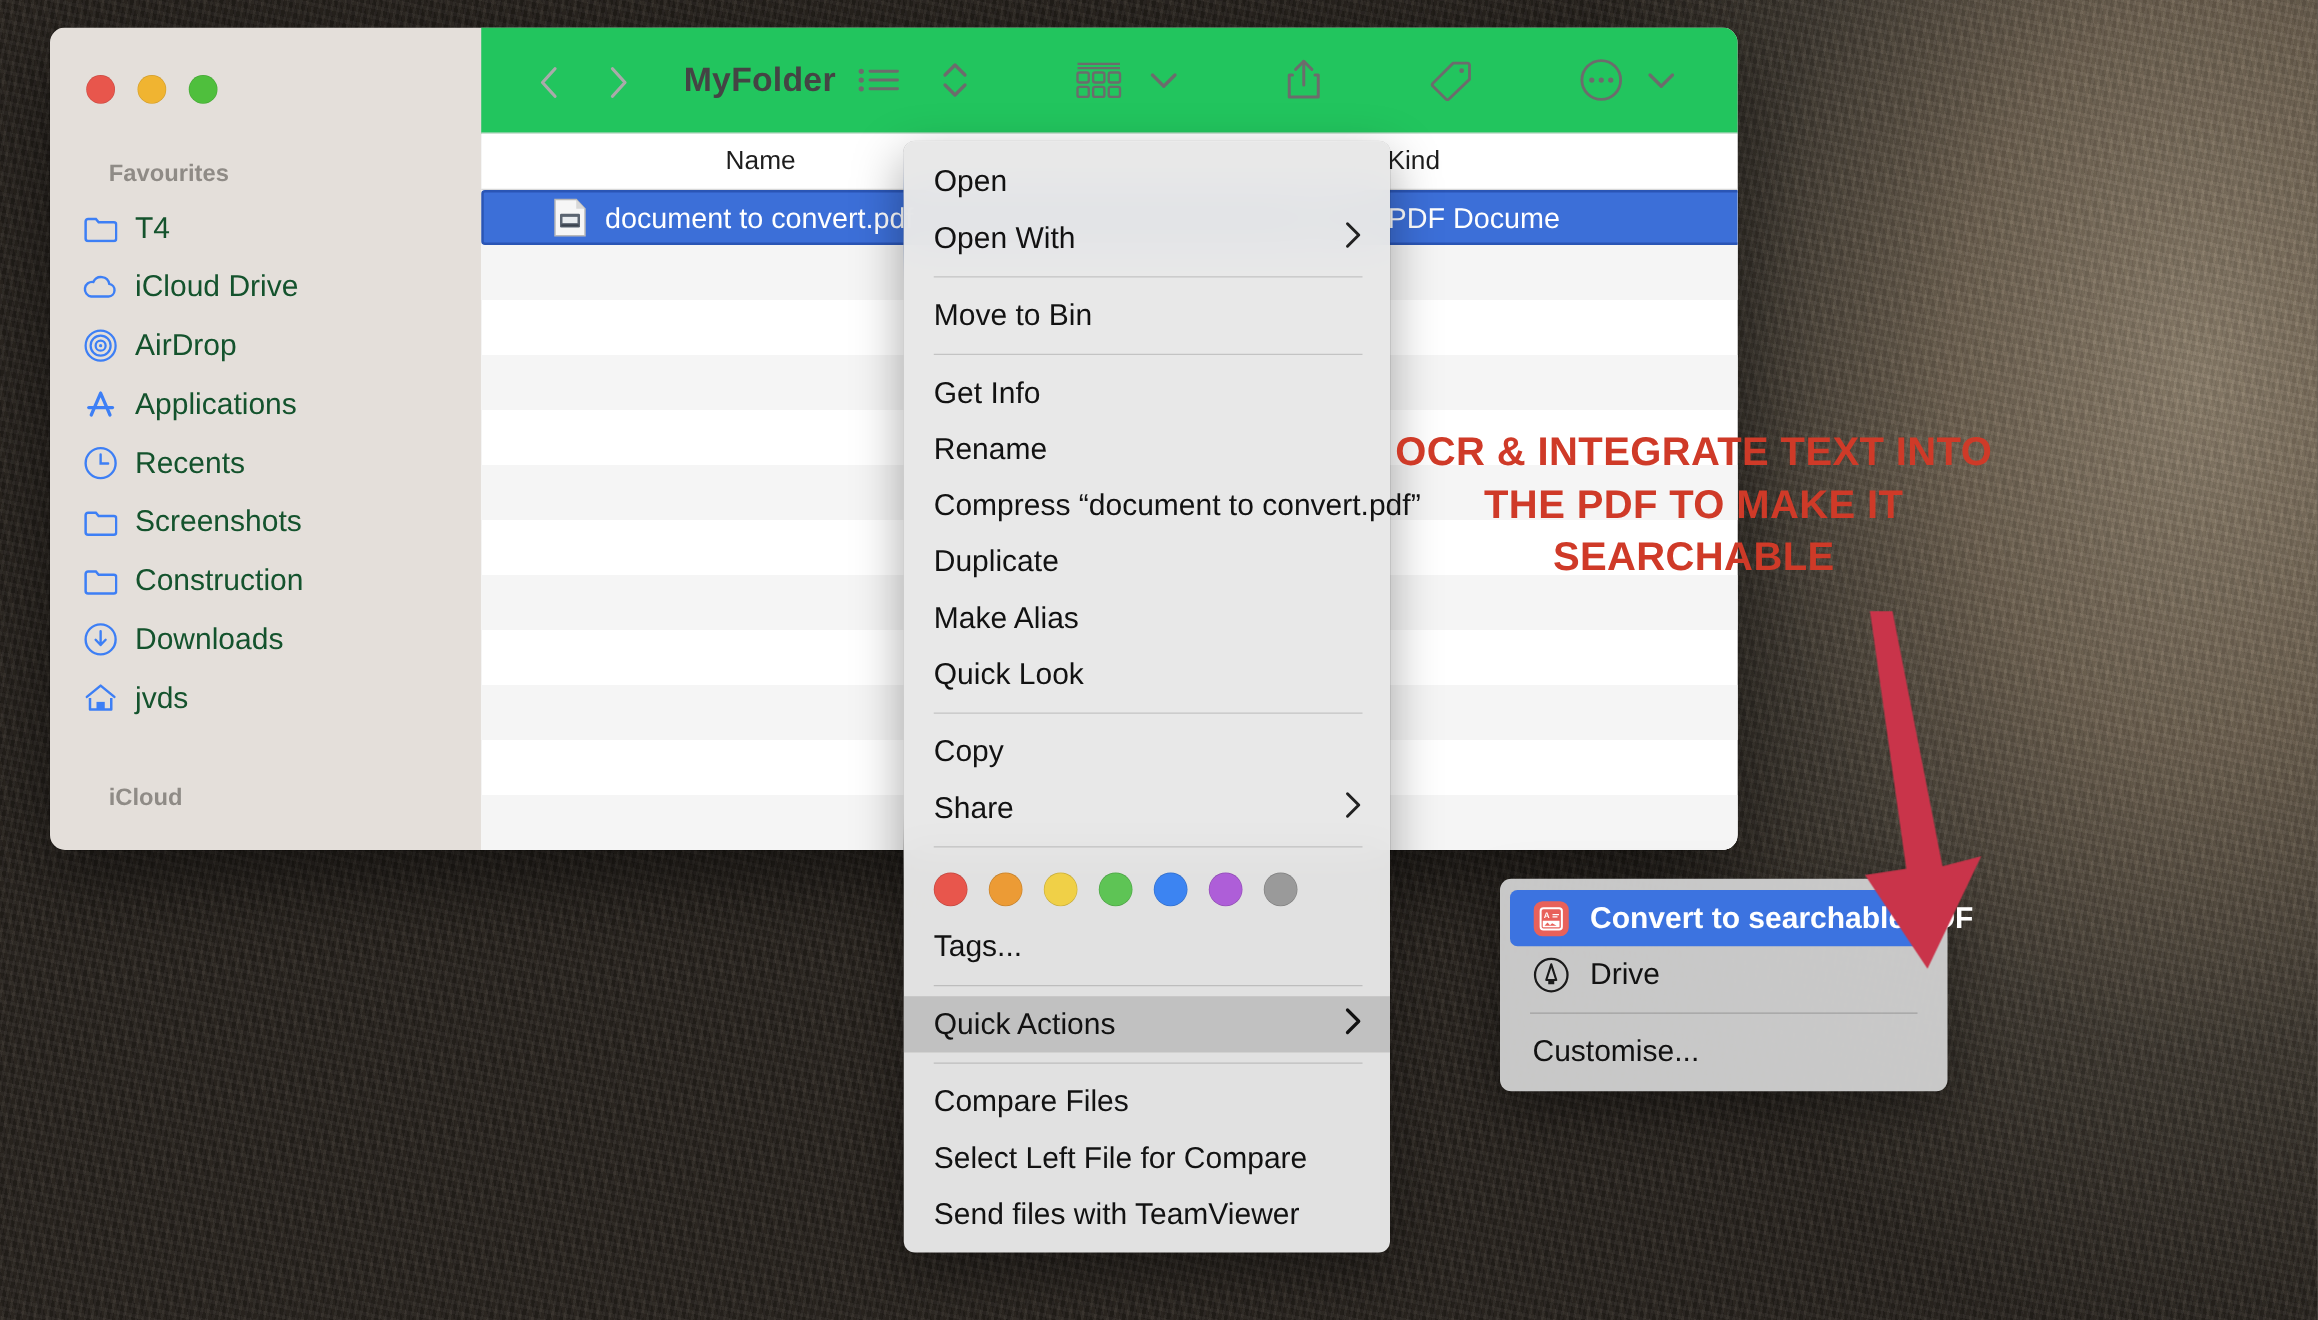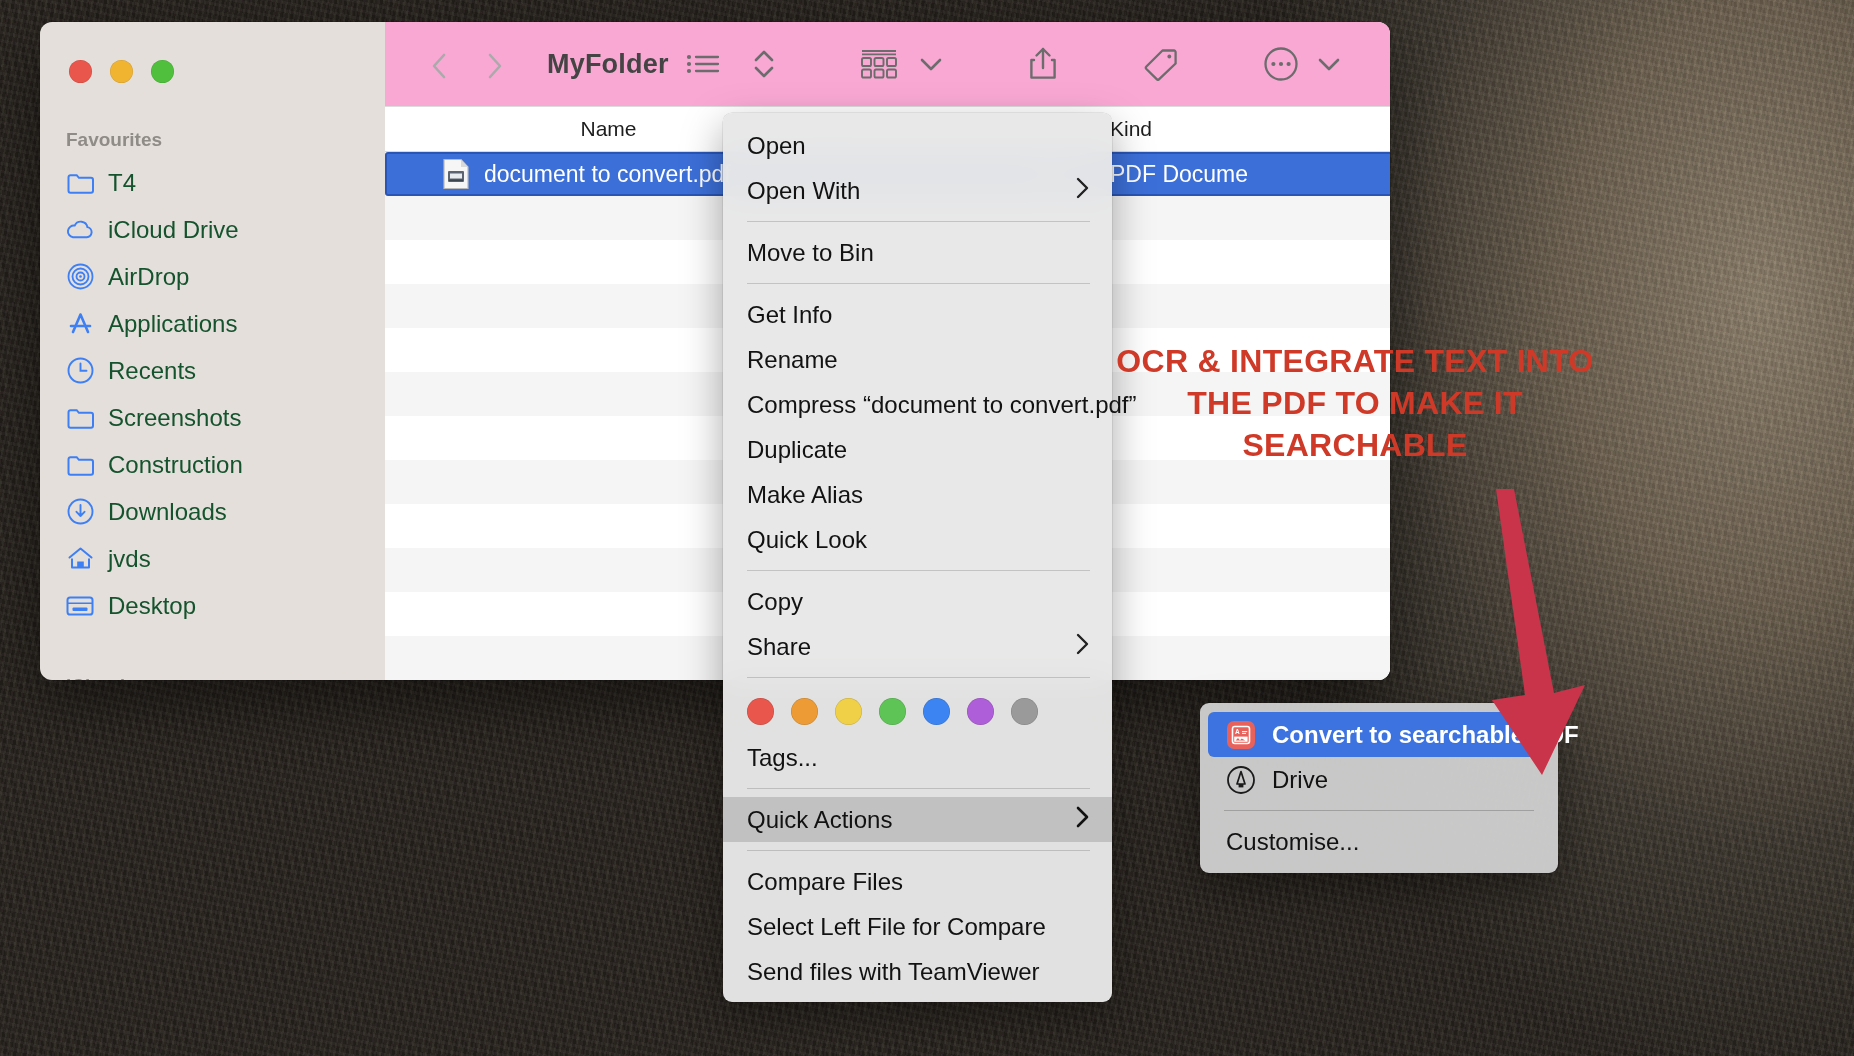--- a/index.html
+++ b/index.html
@@ -57,21 +57,21 @@
   }
   .light { width: 23px; height: 23px; border-radius: 50%; }
   .light.red    { background: #e8564c; box-shadow: inset 0 0 0 .5px rgba(0,0,0,.12); }
   .light.yellow { background: #f0b431; box-shadow: inset 0 0 0 .5px rgba(0,0,0,.12); }
   .light.green  { background: #4fbf3d; box-shadow: inset 0 0 0 .5px rgba(0,0,0,.12); }
 
   .side-section {
     font-size: 19px; font-weight: 700;
     color: #8f8b86;
     padding: 0 0 0 26px;
-    margin-top: 46px; margin-bottom: 8px;
+    margin-top: 46px; margin-bottom: 8px; margin-left: 21px;
   }
   .side-item {
     display: flex; align-items: center;
     height: 47px;
     padding-left: 26px;
     gap: 14px;
     font-size: 24px;
     color: #14532d;
   }
   .side-item .ico { width: 28px; height: 28px; flex: 0 0 28px; display:flex; align-items:center; justify-content:center; }
@@ -79,21 +79,21 @@
 
   
   #main {
     flex: 1; height: 100%;
     background: #ffffff;
     display: flex; flex-direction: column;
     position: relative;
   }
   #toolbar {
     height: 92px;
-    background: #f9a8d4;
+    background: #22c55e;
     border-bottom: 1px solid #dcdcdc;
     display: flex; align-items: center;
     padding: 0 22px 0 26px;
     gap: 0;
     position: relative;
   }
   .tb-nav { display: flex; align-items: center; gap: 28px; margin-left: 16px; }
   .chev { width: 26px; height: 26px; }
   #folder-title {
     font-size: 27px; font-weight: 700; color: #444;
@@ -315,30 +315,20 @@
       <span class="ico">
         <svg width="27" height="25" viewBox="0 0 27 25">
             <path d="M2.5 11.5L13.5 2.5l11 9" fill="none" stroke="#3d7ff5" stroke-width="2" stroke-linecap="round" stroke-linejoin="round"></path>
             <path d="M5 12.4v9.1h17v-9.1" fill="none" stroke="#3d7ff5" stroke-width="2" stroke-linejoin="round"></path>
             <rect x="10.2" y="15.5" width="6.6" height="6" fill="#3d7ff5"></rect>
           </svg>
       </span>
       <span>jvds</span>
     </div>
 
-    <div class="side-item">
-      <span class="ico">
-        <svg width="28" height="22" viewBox="0 0 28 22">
-            <rect x="1.5" y="2.5" width="25" height="17" rx="2.6" fill="none" stroke="#3d7ff5" stroke-width="2"></rect>
-            <rect x="6.5" y="12.4" width="15" height="3.6" rx="1" fill="#3d7ff5"></rect>
-            <path d="M2 8.2h24" stroke="#3d7ff5" stroke-width="1.6"></path>
-          </svg>
-      </span>
-      <span>Desktop</span>
-    </div>
 
     <div class="side-section">iCloud</div>
   </div>
 
   <div id="main">
 
     <div id="toolbar">
       <div class="tb-nav">
         <span class="chev">
           <svg width="26" height="30" viewBox="0 0 26 30">

